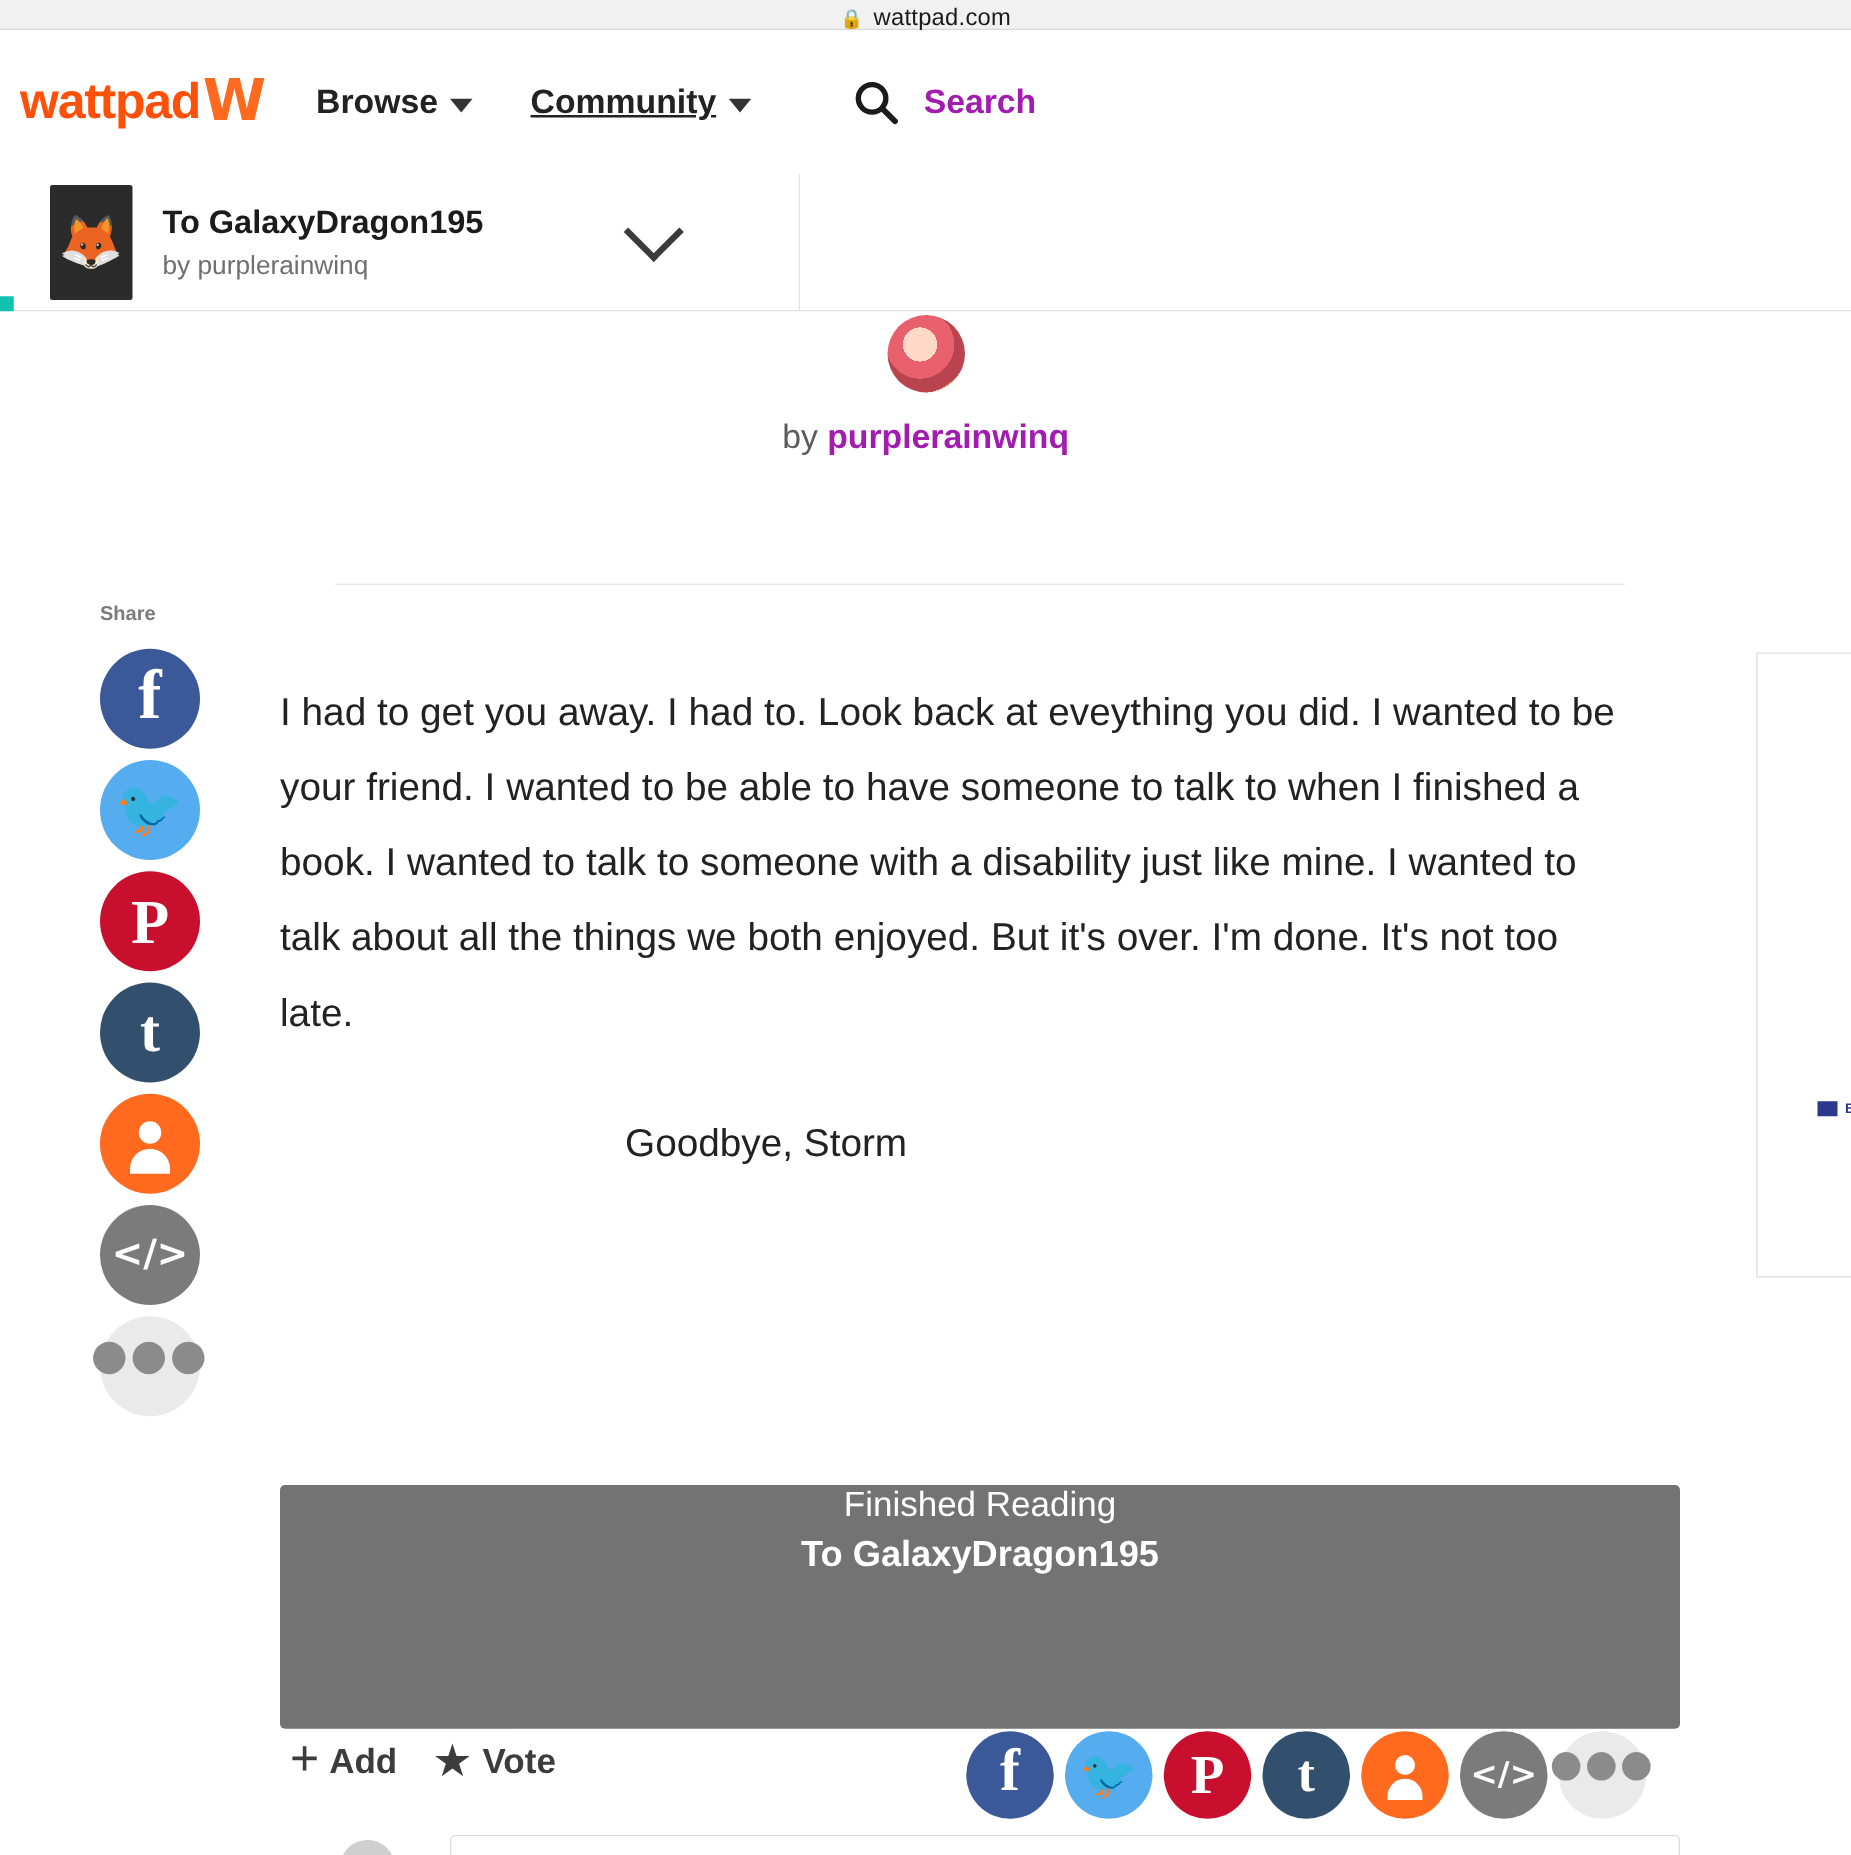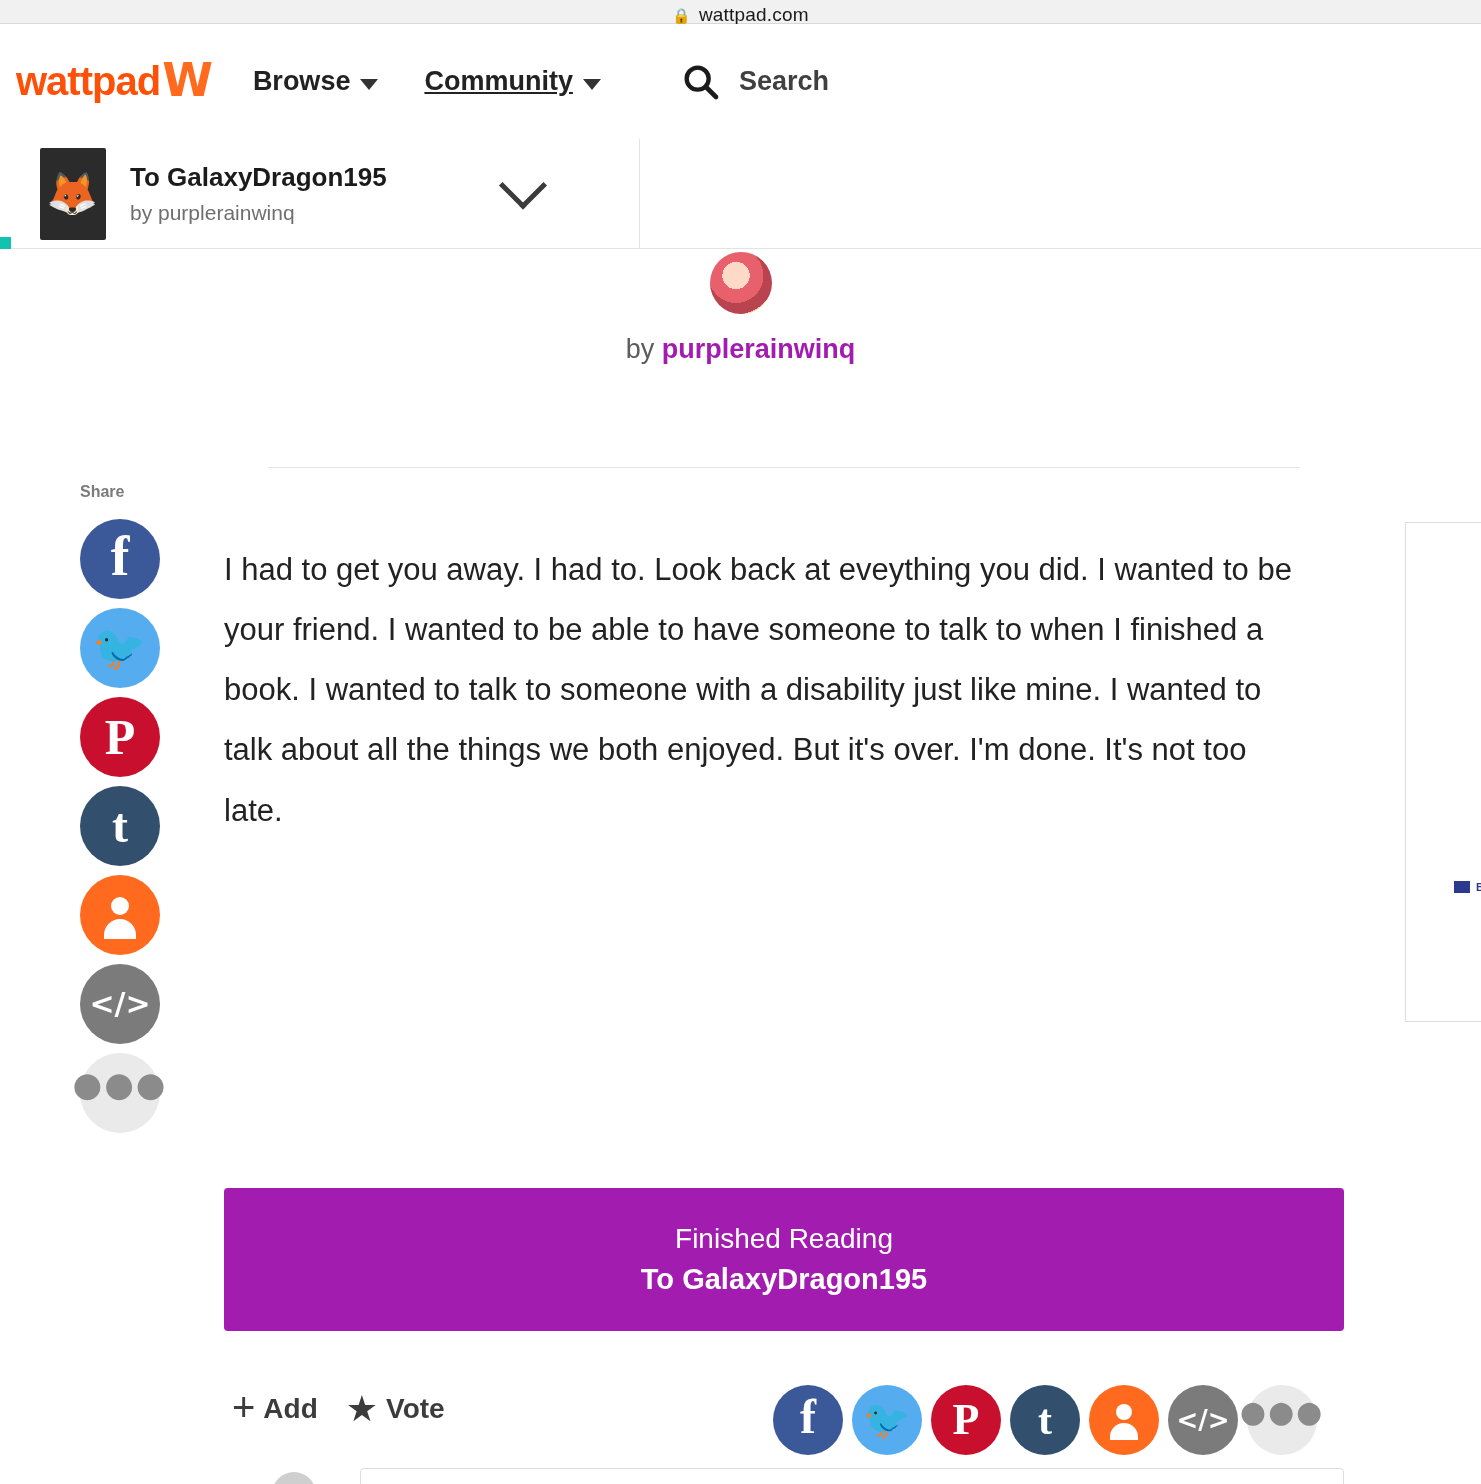--- a/index.html
+++ b/index.html
@@ -31,21 +31,21 @@
   .logo-word { font-size: 40px; font-weight: 700; color: #ff500a; letter-spacing: -1px; }
   .logo-mark { font-size: 46px; font-weight: 800; color: #ff6a1f; line-height: 1; transform: translateY(-2px); font-family: "DejaVu Sans", sans-serif;}
   .nav-item {
     display: flex; align-items: center; gap: 10px;
     font-size: 27px; font-weight: 700; color: #222; cursor: pointer;
   }
   .nav-browse { margin-left: 40px; }
   .nav-community { margin-left: 46px; text-decoration: underline; }
   .caret { width: 0; height: 0; border-left: 9px solid transparent; border-right: 9px solid transparent; border-top: 11px solid #333; display:inline-block; transform: translateY(3px); }
   .search-group { display: flex; align-items: center; gap: 18px; margin-left: 80px; cursor: pointer; }
-  .search-label { font-size: 27px; font-weight: 700; color: #404040; }
+  .search-label { font-size: 27px; font-weight: 700; color: #a21caf; }
 
   
   .story-bar {
     position: absolute; top: 139px; left: 0; width: 1481px; height: 110px;
     background: #fff; border-bottom: 1px solid #e3e3e3;
   }
   .story-bar .inner { display: flex; align-items: center; height: 100%; padding-left: 40px; }
   .story-cover {
     width: 66px; height: 92px; background: #2b2b2b; border-radius: 2px; flex: none;
     display:flex; align-items:center; justify-content:center; overflow:hidden;
@@ -116,23 +116,23 @@
   .ad-slot {
     position: absolute; top: 522px; left: 1405px; width: 300px; height: 500px;
     border: 1px solid #ddd; background: #fff;
   }
   .ad-logo { position:absolute; top: 358px; left: 48px; display: flex; align-items: center; gap: 6px; }
   .ad-sq { width: 16px; height: 12px; background: #2b3a8f; }
   .ad-txt { font-size: 11px; font-weight: 700; color: #2b3a8f; letter-spacing: .3px; }
 
   
   .cta {
-    position: absolute; top: 1188px; left: 224px; width: 1120px; height: 143px;
-    background: #a21caf; border-radius: 4px; color: #fff; cursor: pointer;
-    display: flex; flex-direction: column; align-items: center; justify-content: center; gap: 8px;
+    position: absolute; top: 1188px; left: 224px; width: 1120px; height: 195px;
+    background: #737373; border-radius: 4px; color: #fff; cursor: pointer;
+    display: flex; flex-direction: column; align-items: center; gap: 8px;
   }
   .cta-top { font-size: 28px; }
   .cta-bottom { font-size: 29px; font-weight: 700; }
 
   
   .bottom-bar { position: absolute; top: 1385px; left: 0; width: 1481px; height: 68px; }
   .left-actions { position: absolute; left: 232px; top: 4px; display: flex; align-items: center; gap: 28px; }
   .act { display: flex; align-items: center; gap: 8px; cursor: pointer; }
   .act-label { font-size: 28px; font-weight: 600; color: #3c3c3c; }
   .plus { font-size: 40px; color: #3c3c3c; line-height: 1; transform: translateY(-2px); }
@@ -245,20 +245,21 @@
           <span class="g">&lt;/&gt;</span>
         </div>
       <div class="sbtn more">
           <span class="g">●●●</span>
         </div>
     </div>
   </div>
 
   <div class="story-text">
     <p>I had to get you away. I had to. Look back at eveything you did. I wanted to be your friend. I wanted to be able to have someone to talk to when I finished a book. I wanted to talk to someone with a disability just like mine. I wanted to talk about all the things we both enjoyed. But it's over. I'm done. It's not too late.</p>
+    <p class="p-signoff">Goodbye, Storm</p>
   </div>
 
   <div class="ad-slot">
     <div class="ad-logo">
       <span class="ad-sq"></span>
       <span class="ad-txt">BEVERLY H</span>
     </div>
   </div>
 
   <div class="cta">

